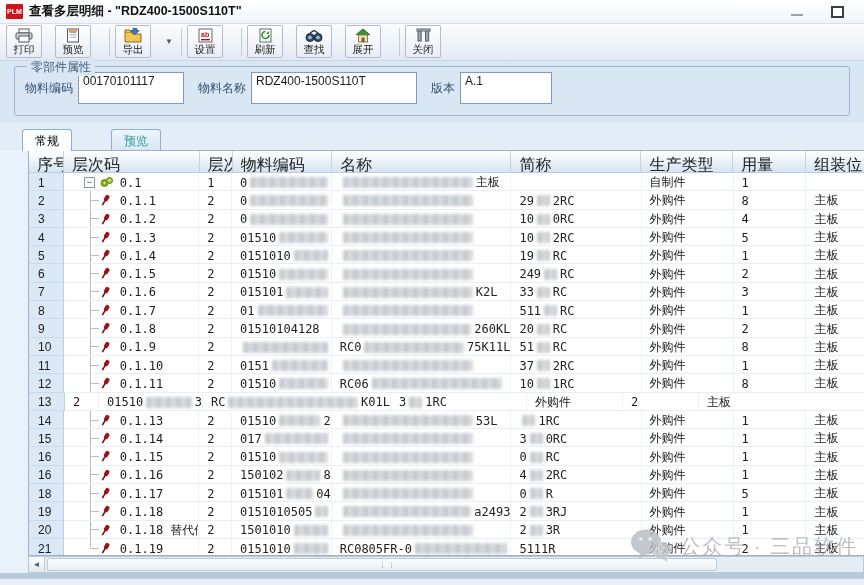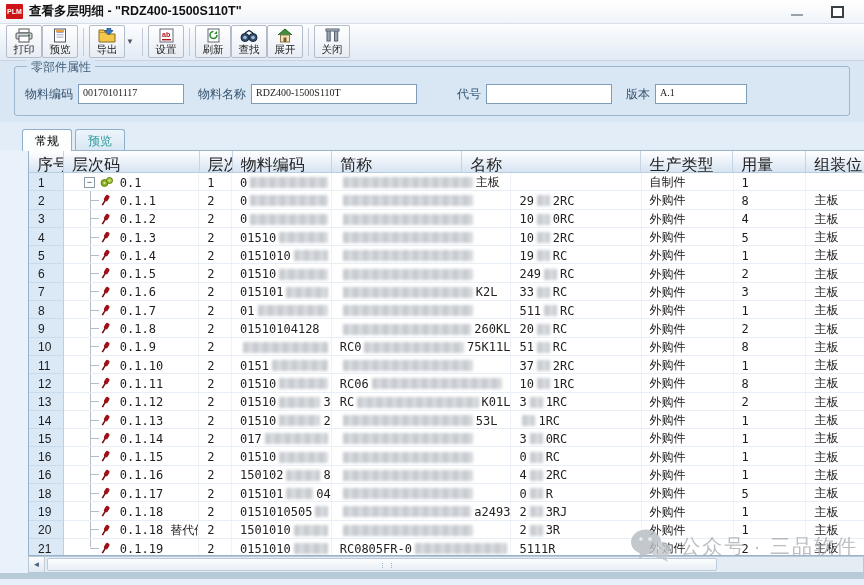--- a/index.html
+++ b/index.html
@@ -10,37 +10,37 @@
   
   .titlebar { height:24px; background:linear-gradient(#ffffff,#f0f4f9); border-bottom:1px solid #d7dfe9; display:flex; align-items:center; padding:0 6px; }
   .plm-badge { width:17px; height:15px; background:#cf1417; color:#fff; font-size:7px; font-weight:bold; display:flex; align-items:center; justify-content:center; border-radius:1px; margin-right:6px; }
   .win-title { font-size:12.5px; font-weight:bold; color:#111; }
   .win-ctrls { margin-left:auto; display:flex; align-items:center; gap:28px; padding-right:14px; }
   .btn-min { width:12px; height:2px; background:#9aa2ab; margin-top:6px; }
   .btn-max { width:13px; height:12px; border:2px solid #3c4043; background:#fff; }
 
   
   .toolbar { height:37px; background:linear-gradient(#fcfdfe,#e2eaf4); border-bottom:1px solid #c9d4e2; display:flex; align-items:center; padding:1px 4px 2px 6px; }
-  .tbtn { width:36px; height:33px; border:1px solid #b3bdca; border-radius:2px; background:linear-gradient(#ffffff,#e8edf4); display:flex; flex-direction:column; align-items:center; justify-content:center; margin-right:0; cursor:default; }
+  .tbtn { width:36px; height:33px; border:1px solid #b3bdca; border-radius:2px; background:linear-gradient(#ffffff,#e8edf4); display:flex; flex-direction:column; align-items:center; justify-content:center; margin-right:13px; cursor:default; }
   .tbtn .lbl { font-size:10.5px; line-height:11px; color:#222; }
   .tbtn svg { display:block; margin-bottom:1px; }
   .tsep { width:1px; height:28px; background:#c2cbd7; margin:0 5px; }
   .tdrop { width:10px; height:33px; display:flex; align-items:center; justify-content:center; color:#556; font-size:8px; margin-right:2px; }
 
   
   .props-area { height:61px; background:#d9e6f4; padding:5px 14px 0 14px; }
   .groupbox { position:relative; border:1px solid #9db6cd; border-radius:3px; height:50px; padding:11px 10px; display:flex; align-items:flex-end; }
   .group-legend { position:absolute; top:-8px; left:12px; background:#d9e6f4; padding:0 4px; color:#3f5d78; font-size:12px; }
   .fld { display:flex; align-items:center; margin-right:14px; }
   .fld .flabel { color:#34536e; margin-right:5px; white-space:nowrap; }
-  .fld .fval { height:20px; background:#fff; border:1px solid #7f9db9; font-family:Liberation Serif, serif; font-size:10px; padding:1px 4px; line-height:14px; overflow:hidden; }
+  .fld .fval { height:32px; background:#fff; border:1px solid #7f9db9; font-family:Liberation Sans, sans-serif; font-size:12px; padding:1px 4px; line-height:14px; overflow:hidden; }
   .w105{width:106px} .w165{width:166px} .w125{width:126px} .w90{width:92px}
 
   
-  .tabstrip { height:28px; padding:7px 17px 0 22px; display:flex; align-items:flex-end; background:#e2edf8; }
+  .tabstrip { height:28px; padding:7px 17px 0 22px; display:flex; align-items:flex-end; background:#e2edf8;gap:36px; }
   .tab { height:21px; padding:3px 12px 0 12px; font-size:12px; border:1px solid #8fb0cc; border-bottom:none; border-radius:3px 3px 0 0; margin-right:3px; }
   .tab.active { background:#fdfefe; color:#000; position:relative; z-index:2; height:22px; margin-bottom:-1px; }
   .tab.inactive { background:linear-gradient(#eef5fb,#d8e7f4); color:#2f9a9a; }
 
   
   .tablewrap { position:absolute; left:28px; top:150px; width:836px; height:406px; background:#fff; border:1px solid #9bb3ca; border-right:none; overflow:hidden; }
   .thead { display:flex; height:22px; background:linear-gradient(#ffffff,#d7e4f2); border-bottom:1px solid #b9cde0; }
   .th { padding:4px 8px 0 8px; font-size:16px; color:#222; border-right:1px solid #c4d4e4; overflow:hidden; white-space:nowrap; }
   .tr { display:flex; height:18.3px; border-bottom:1px solid #e7eef6; background:#fff; }
   .td { padding:2px 0 0 8px; overflow:hidden; white-space:nowrap; border-right:1px solid #eef3f9; display:flex; align-items:center; }
@@ -182,44 +182,40 @@
   <div class="groupbox">
     <div class="group-legend">零部件属性</div>
     <div class="fld">
       <span class="flabel">物料编码</span>
       <span class="fval w105">00170101117</span>
     </div>
     <div class="fld">
       <span class="flabel">物料名称</span>
       <span class="fval w165">RDZ400-1500S110T</span>
     </div>
-    <div class="fld" style="margin-left:26px;">
-      <span class="flabel">代号</span>
-      <span class="fval w125"></span>
-    </div>
     <div class="fld">
       <span class="flabel">版本</span>
       <span class="fval w90">A.1</span>
     </div>
   </div>
 </div>
 
 <div class="tabstrip">
   <div class="tab active">常规</div>
   <div class="tab inactive">预览</div>
 </div>
 
 <div class="tablewrap">
   <div class="thead" id="thead">
       <div class="th c-no">序号</div>
       <div class="th c-tree">层次码</div>
       <div class="th c-lvl">层次</div>
       <div class="th c-code">物料编码</div>
+      <div class="th c-name">名称</div>
       <div class="th c-jc">简称</div>
-      <div class="th c-name">名称</div>
       <div class="th c-type">生产类型</div>
       <div class="th c-qty">用量</div>
       <div class="th c-pos">组装位</div>
     </div>
   <div id="tbody">
       <div class="tr">
         <div class="td c-no">1</div>
         <div class="td c-tree">
           <span class="expand-box">−</span>
           <span class="node-ico"><svg width="14" height="12" viewBox="0 0 14 12">
@@ -572,31 +568,20 @@
           <span class="codetxt">10</span>
           <span class="rd small"></span>
           <span class="codetxt">1RC</span>
         </div>
         <div class="td c-type">外购件</div>
         <div class="td c-qty mono">8</div>
         <div class="td c-pos">主板</div>
       </div>
       <div class="tr">
         <div class="td c-no">13</div>
-        <div class="td c-tree">
-          <span class="tree-vline"></span>
-          <span class="tree-tick"></span>
-          <span class="node-ico"><svg width="11" height="13" viewBox="0 0 11 13">
-              <g transform="rotate(32 5.5 6)">
-                <rect x="3.4" y="0.5" width="4.2" height="6.5" rx="1.8" fill="#9e1118"></rect>
-                <rect x="4.7" y="6.5" width="1.6" height="5.5" fill="#6e0c10"></rect>
-              </g>
-            </svg></span>
-          <span class="tree-txt">0.1.12</span>
-        </div>
         <div class="td c-lvl mono">2</div>
         <div class="td c-code">
           <span class="codetxt">01510</span>
           <span class="rd"></span>
           <span class="codetxt">3</span>
         </div>
         <div class="td c-name">
           <span class="codetxt">RC</span>
           <span class="rd cap"></span>
           <span class="codetxt">K01L</span>

